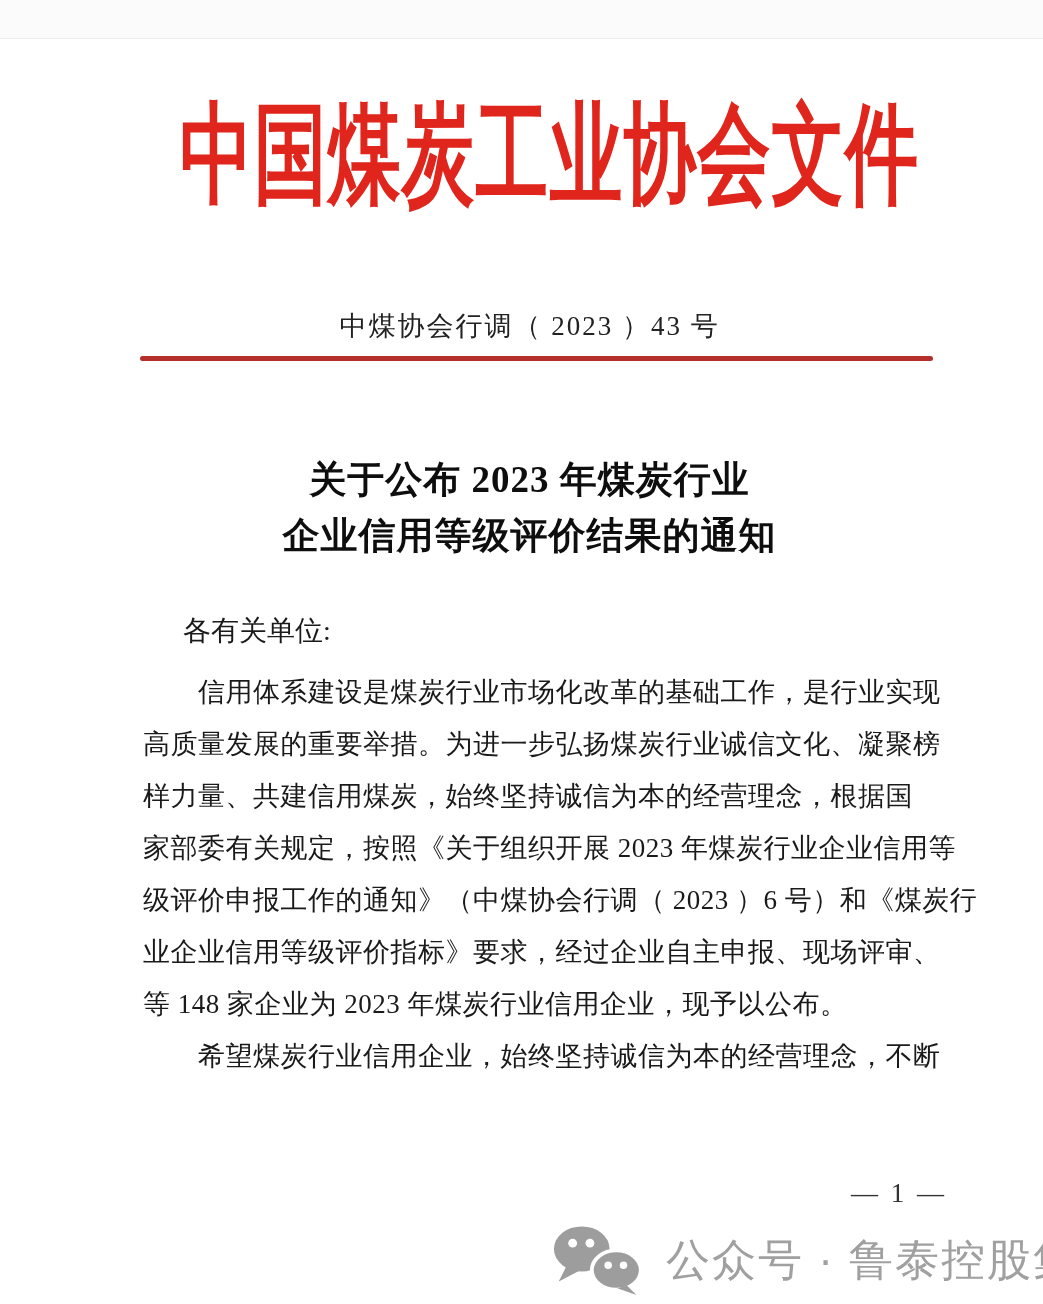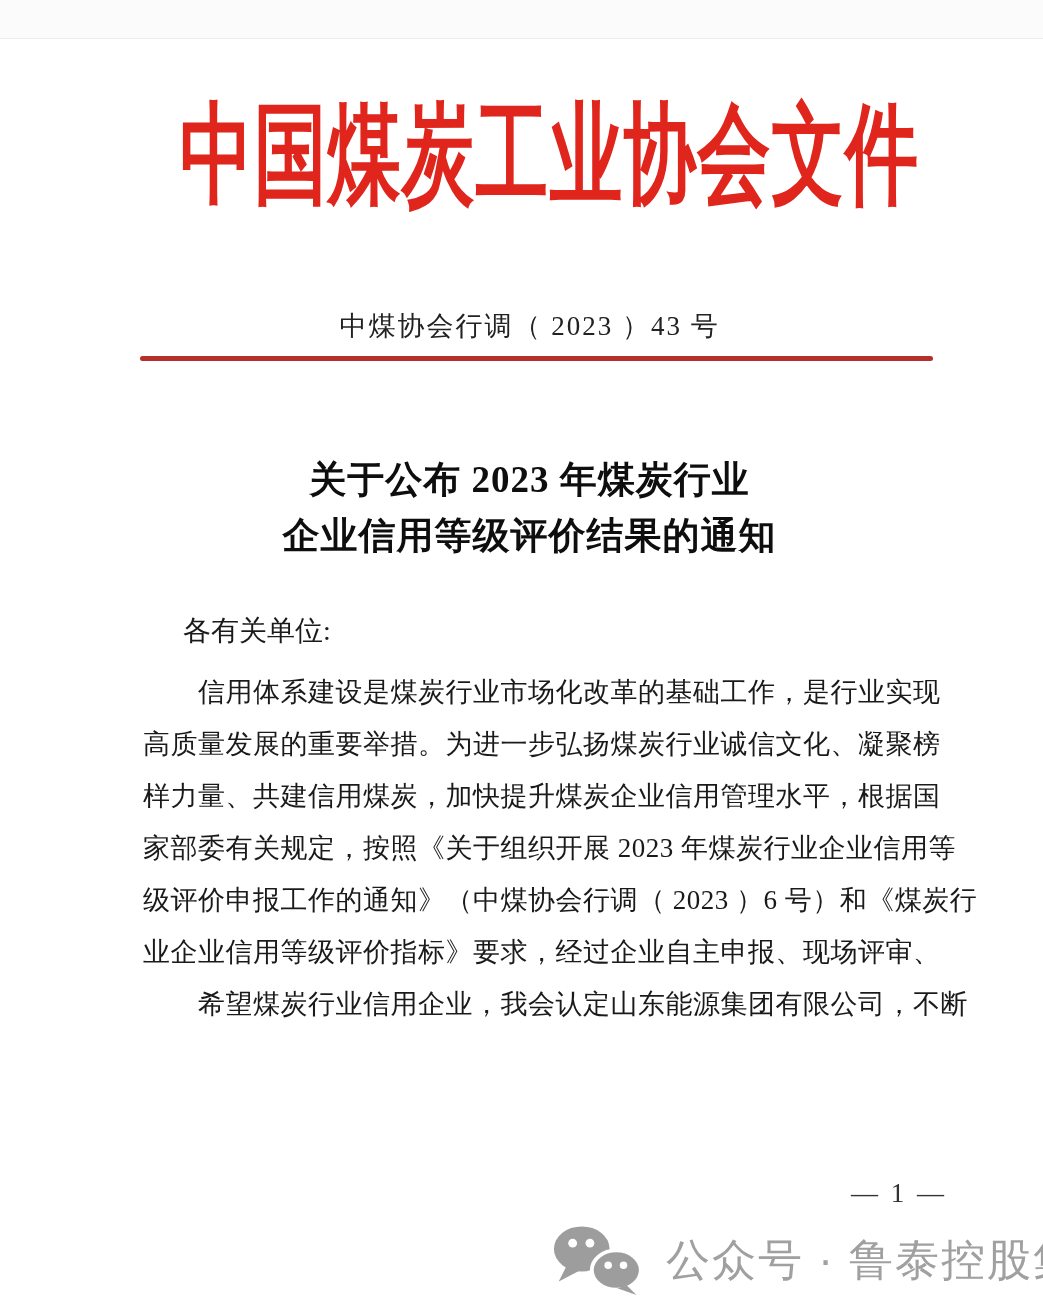--- a/index.html
+++ b/index.html
@@ -131,25 +131,26 @@
   <div class="notice-title">
       <div class="title-line">关于公布 2023 年煤炭行业</div>
       <div class="title-line">企业信用等级评价结果的通知</div>
     </div>
 
   <div class="salutation">各有关单位:</div>
 
   <div class="body-block">
       <div class="body-line">　　信用体系建设是煤炭行业市场化改革的基础工作，是行业实现</div>
       <div class="body-line">高质量发展的重要举措。为进一步弘扬煤炭行业诚信文化、凝聚榜</div>
-      <div class="body-line">样力量、共建信用煤炭，加快提升煤炭企业信用管理水平，根据国</div>
+      <div class="body-line">样力量、共建信用煤炭，始终坚持诚信为本的经营理念，根据国</div>
       <div class="body-line">家部委有关规定，按照《关于组织开展 2023 年煤炭行业企业信用等</div>
       <div class="body-line">级评价申报工作的通知》（中煤协会行调（ 2023 ）6 号）和《煤炭行</div>
       <div class="body-line">业企业信用等级评价指标》要求，经过企业自主申报、现场评审、</div>
-      <div class="body-line">　　希望煤炭行业信用企业，我会认定山东能源集团有限公司，不断</div>
+      <div class="body-line">等 148 家企业为 2023 年煤炭行业信用企业，现予以公布。</div>
+      <div class="body-line">　　希望煤炭行业信用企业，始终坚持诚信为本的经营理念，不断</div>
     </div>
 
   <div class="page-number">— 1 —</div>
 
   <div class="footer-watermark">
     <span>
       <svg class="wechat-svg" width="96" height="72" viewBox="0 0 100 75" xmlns="http://www.w3.org/2000/svg">
 
         <ellipse cx="31" cy="26" rx="29" ry="23.5" fill="#9d9d9d"></ellipse>
         <path d="M15 44 L7 60 L30 48 Z" fill="#9d9d9d"></path>

